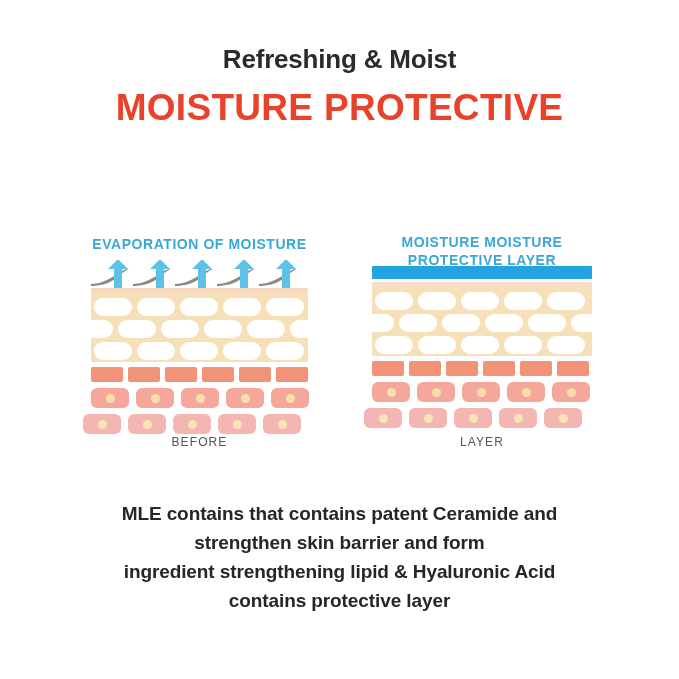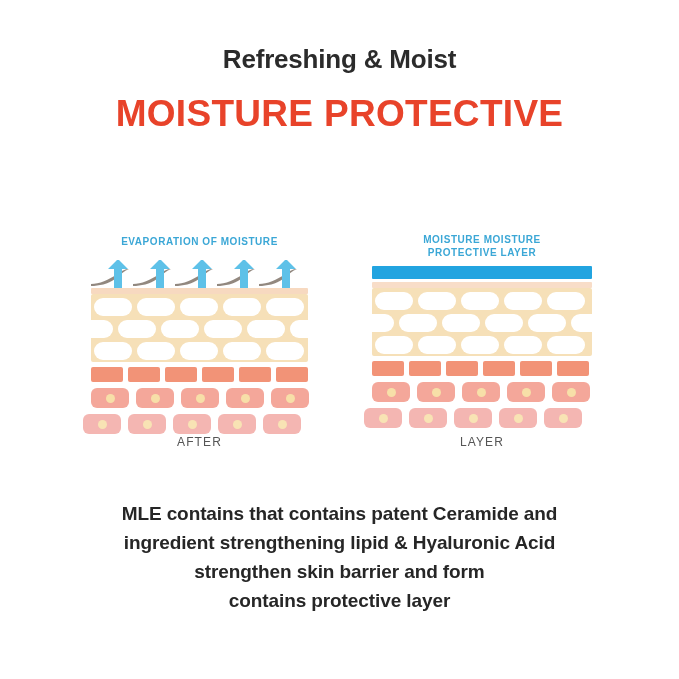--- a/index.html
+++ b/index.html
@@ -12,37 +12,37 @@
   }
   .page{position:relative;width:679px;height:679px;background:#fff;}
 
   
   .heading-block{position:absolute;left:0;top:46px;width:679px;text-align:center;}
   .eyebrow{
     font-size:26px;font-weight:bold;color:#2b2b2b;
     letter-spacing:-0.2px;line-height:1.05;
   }
   .headline{
-    margin-top:18px;
+    margin-top:12px;
     font-size:37px;font-weight:bold;color:#e8432a;
     letter-spacing:0.3px;line-height:1.22;
     text-transform:uppercase;
   }
   .headline .ln{display:block;}
 
   
   .diagram-area{position:absolute;left:0;top:228px;width:679px;height:240px;}
 
   .panel{position:absolute;top:0;}
   .panel.before{left:91px;width:217px;}
   .panel.after{left:372px;width:220px;}
 
   .panel-caption{
     color:#3ba7d6;
-    font-size:10px;font-weight:bold;letter-spacing:0.55px;
+    font-size:14px;font-weight:bold;letter-spacing:0.55px;
     text-align:center;line-height:1.25;
   }
   .panel.before .panel-caption{
     position:absolute;left:-5px;top:8px;width:227px;text-align:center;
   }
   .panel.after .panel-caption{
     position:absolute;left:0px;top:6px;width:220px;
   }
 
   
@@ -220,21 +220,21 @@
             </span>
           <span class="cell low" style="left:127px;width:38px;">
               <i class="nucleus"></i>
             </span>
           <span class="cell low" style="left:172px;width:38px;">
               <i class="nucleus"></i>
             </span>
         </div>
       </div>
 
-      <div class="ba-label">AFTER</div>
+      <div class="ba-label">BEFORE</div>
     </div>
 
     <div class="panel after">
       <div class="panel-caption">
         <span>MOISTURE MOISTURE</span><br>
         <span>PROTECTIVE LAYER</span>
       </div>
 
       <div class="stack">
 
@@ -312,18 +312,18 @@
             </span>
         </div>
       </div>
 
       <div class="ba-label">LAYER</div>
     </div>
   </div>
 
   <div class="body-copy">
     <span class="ln">MLE contains that contains patent Ceramide and</span>
+    <span class="ln">strengthen skin barrier and form</span>
     <span class="ln">ingredient strengthening lipid &amp; Hyaluronic Acid</span>
-    <span class="ln">strengthen skin barrier and form</span>
     <span class="ln">contains protective layer</span>
   </div>
 
 </div>
 
 </body></html>

